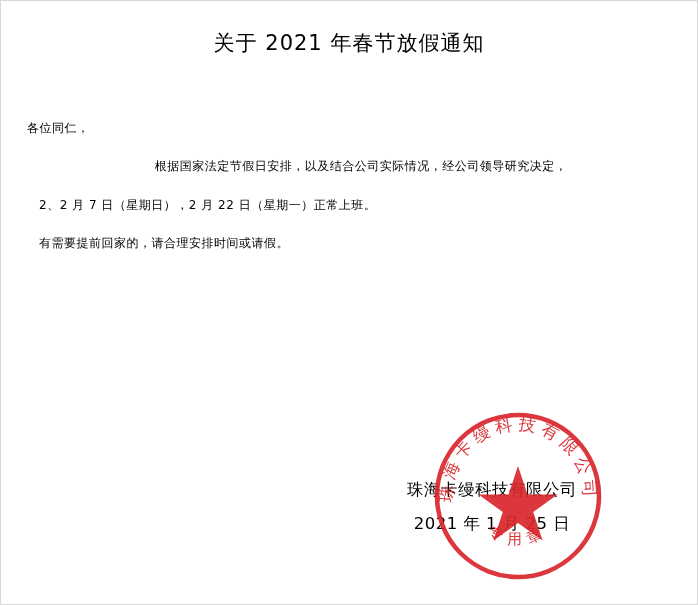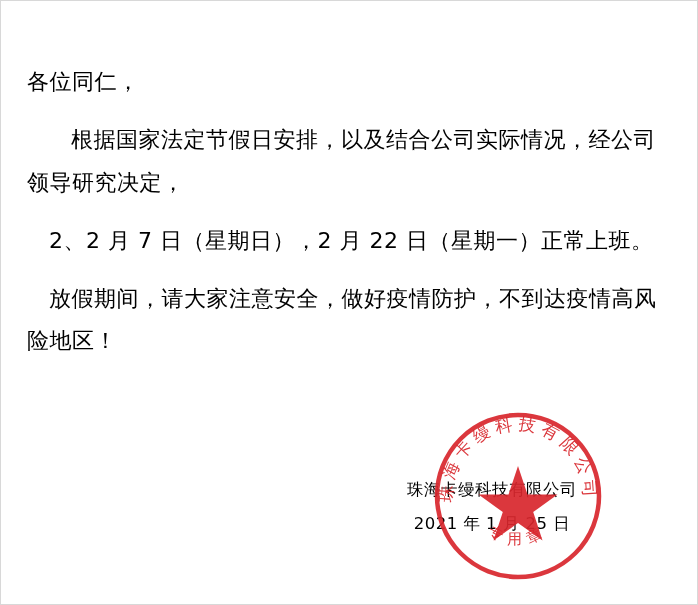--- a/index.html
+++ b/index.html
@@ -28,27 +28,28 @@
     letter-spacing: 1px;
     margin-top: 28px;
     margin-bottom: 0;
     font-weight: 500;
   }
   .body-block {
     margin-top: 60px;
     padding: 0 26px;
   }
   .para {
-    font-size: 22px;
+    font-size: 12px;
     line-height: 1.95;
     margin: 15px 0 12px 0;
     letter-spacing: 0.5px;
   }
   .indent {
     text-indent: 2em;
+    text-align: center;
   }
   .indent-small {
     text-indent: 1em;
   }
   .signature-block {
     position: absolute;
     right: 120px;
     bottom: 62px;
     text-align: center;
     font-size: 16.5px;
@@ -65,26 +66,27 @@
   }
   .stamp svg {
     display: block;
   }
 </style>
 </head>
 <body>
 
 <div class="page">
 
+  <h1 class="doc-title">关于 2021 年春节放假通知</h1>
 
   <div class="body-block">
     <p class="para">各位同仁，</p>
     <p class="para indent">根据国家法定节假日安排，以及结合公司实际情况，经公司领导研究决定，</p>
     <p class="para indent-small">2、2 月 7 日（星期日），2 月 22 日（星期一）正常上班。</p>
-    <p class="para indent-small">放假期间，请大家注意安全，做好疫情防护，不到达疫情高风险地区！</p>
+    <p class="para indent-small">有需要提前回家的，请合理安排时间或请假。</p>
   </div>
 
   <div class="signature-block">
     <div>珠海卡缦科技有限公司</div>
     <div>2021 年 1 月 25 日</div>
   </div>
 
   <div class="stamp">
     <svg width="172" height="172" viewBox="0 0 172 172" xmlns="http://www.w3.org/2000/svg">
       <defs>

